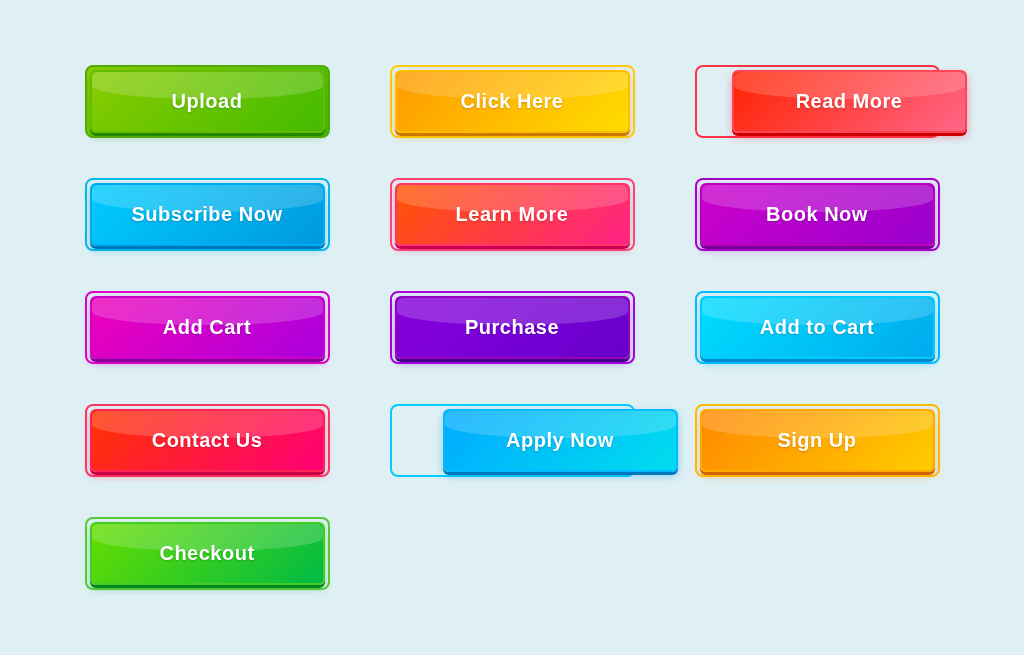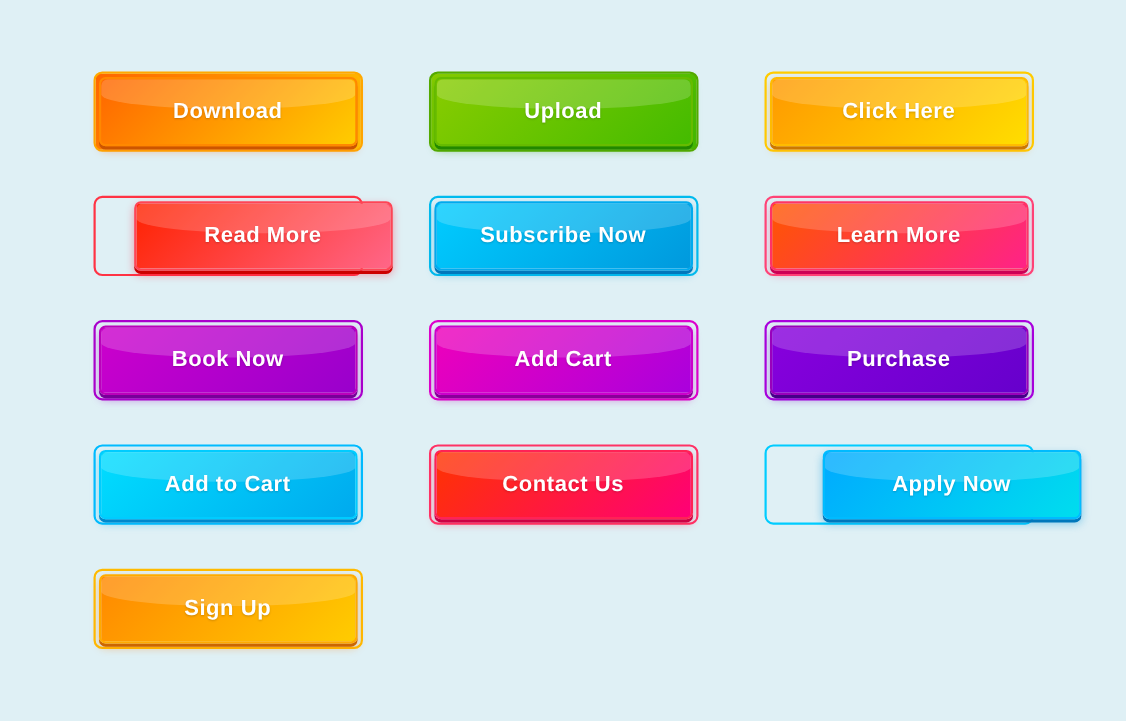--- a/index.html
+++ b/index.html
@@ -219,23 +219,20 @@
     }
     .wrap-checkout {
       border: 2px solid #55cc33;
       border-radius: 8px;
     }
   </style>
 </head>
 <body>
 
 <div class="grid" id="grid-container">
-    <div class="btn-wrap wrap-download">
-      <button class="btn btn-download">Download</button>
-    </div>
     <div class="btn-wrap wrap-upload">
       <button class="btn btn-upload">Upload</button>
     </div>
     <div class="btn-wrap wrap-clickhere">
       <button class="btn btn-clickhere">Click Here</button>
     </div>
     <div class="btn-wrap wrap-readmore">
       <button class="btn btn-readmore">Read More</button>
     </div>
     <div class="btn-wrap wrap-subscribe">
@@ -258,13 +255,16 @@
     </div>
     <div class="btn-wrap wrap-contactus">
       <button class="btn btn-contactus">Contact Us</button>
     </div>
     <div class="btn-wrap wrap-applynow">
       <button class="btn btn-applynow">Apply Now</button>
     </div>
     <div class="btn-wrap wrap-signup">
       <button class="btn btn-signup">Sign Up</button>
     </div>
+    <div class="btn-wrap wrap-checkout">
+      <button class="btn btn-checkout">Checkout</button>
+    </div>
   </div>
 
 </body></html>

